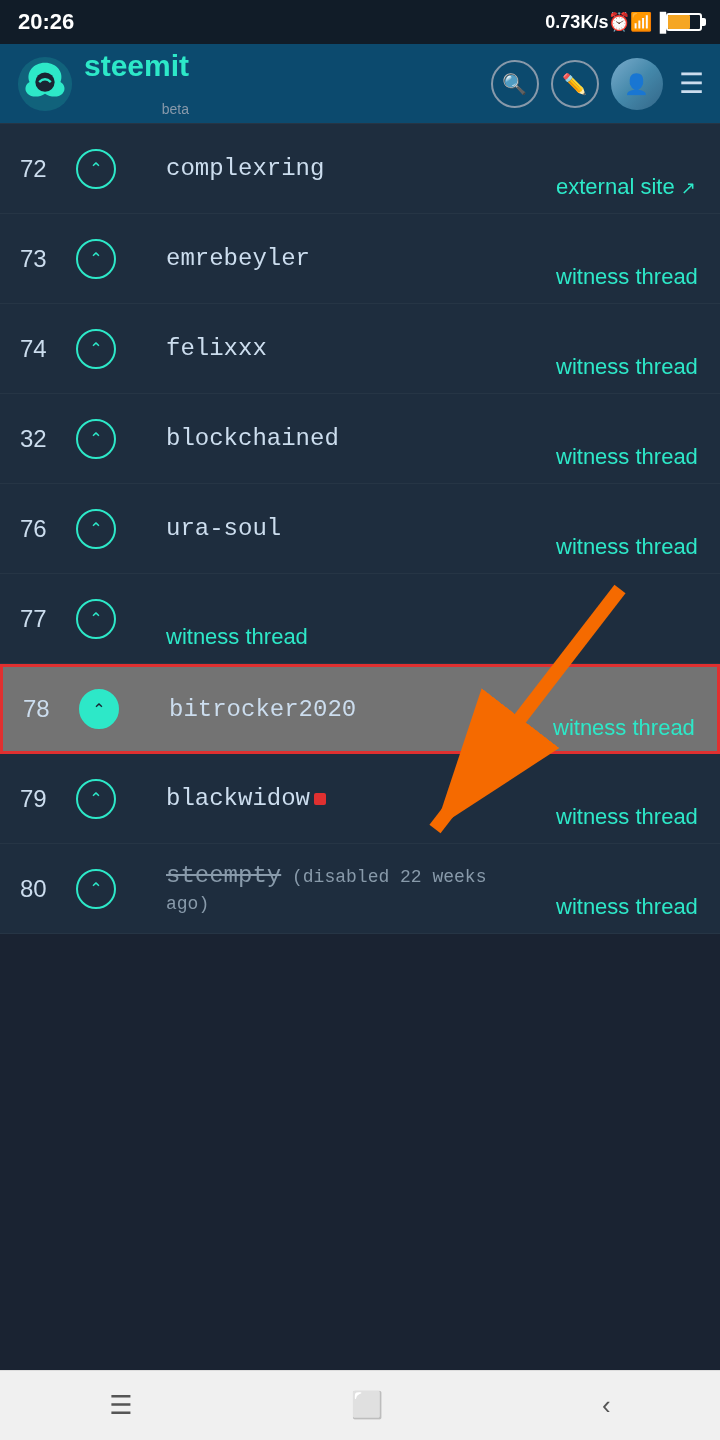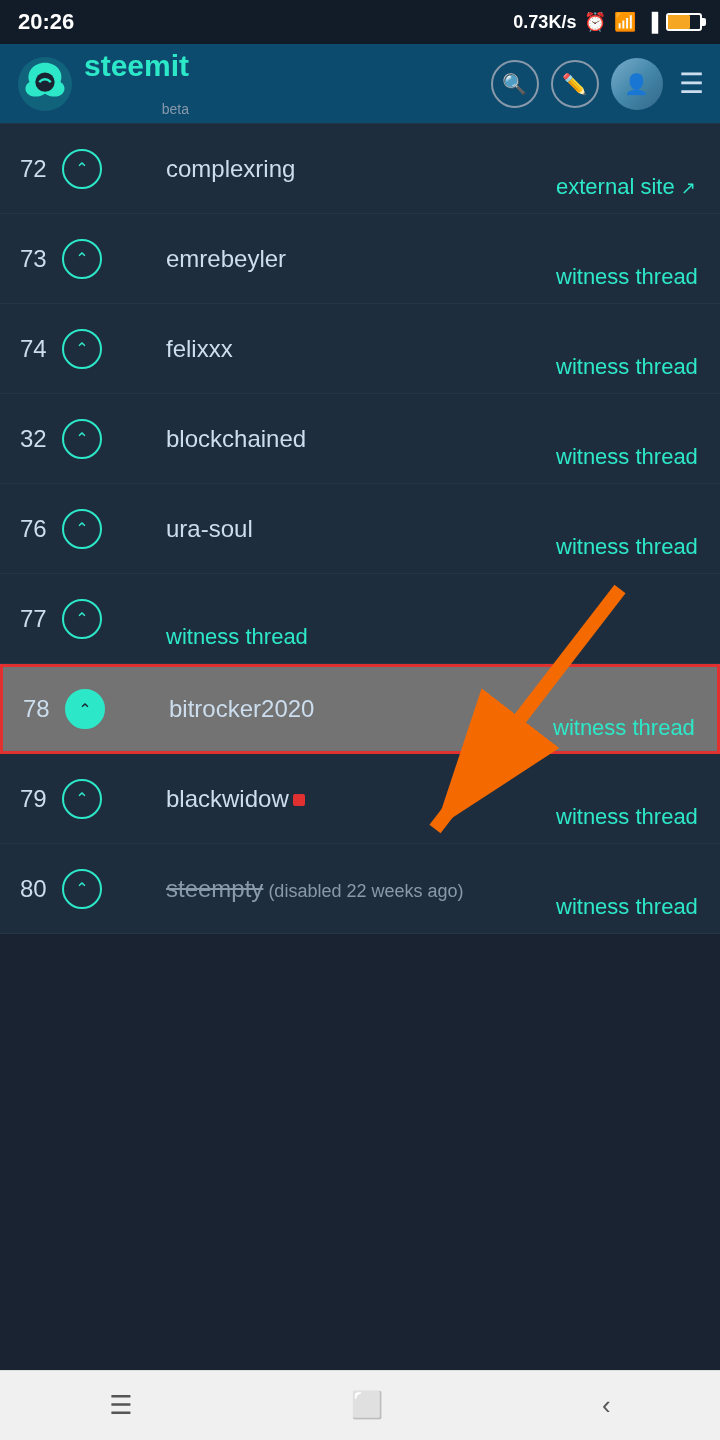--- a/index.html
+++ b/index.html
@@ -22,21 +22,20 @@
       align-items: center;
       justify-content: space-between;
       padding: 4px 18px;
       font-size: 22px;
       font-weight: bold;
       color: white;
     }
     .status-right {
       display: flex;
       align-items: center;
-      gap: 8px;
       font-size: 18px;
     }
     .battery-icon {
       width: 36px;
       height: 18px;
       border: 2px solid white;
       border-radius: 3px;
       position: relative;
       display: inline-block;
     }
@@ -148,21 +147,21 @@
     .witness-row.highlighted {
       border: 3px solid #e03030;
       background: #737373;
     }
     .rank-cell {
       width: 150px;
       display: flex;
       align-items: center;
       justify-content: flex-start;
       padding: 0 14px 0 20px;
-      gap: 10px;
+      gap: 24px;
       flex-shrink: 0;
     }
     .rank-num {
       font-size: 24px;
       color: #ccddee;
       font-weight: 400;
       min-width: 32px;
     }
     .vote-btn {
       width: 40px;
@@ -180,20 +179,21 @@
     }
     .vote-btn.voted {
       background: #2de8c8;
       color: #1a2332;
     }
     .name-cell {
       flex: 1;
       padding: 0 16px;
       font-size: 24px;
       color: #ccddee;
+      font-family: Liberation Mono, monospace;
     }
     .name-disabled {
       text-decoration: line-through;
       color: #889aaa;
     }
     .name-disabled-note {
       text-decoration: none;
       color: #889aaa;
       font-size: 18px;
     }

